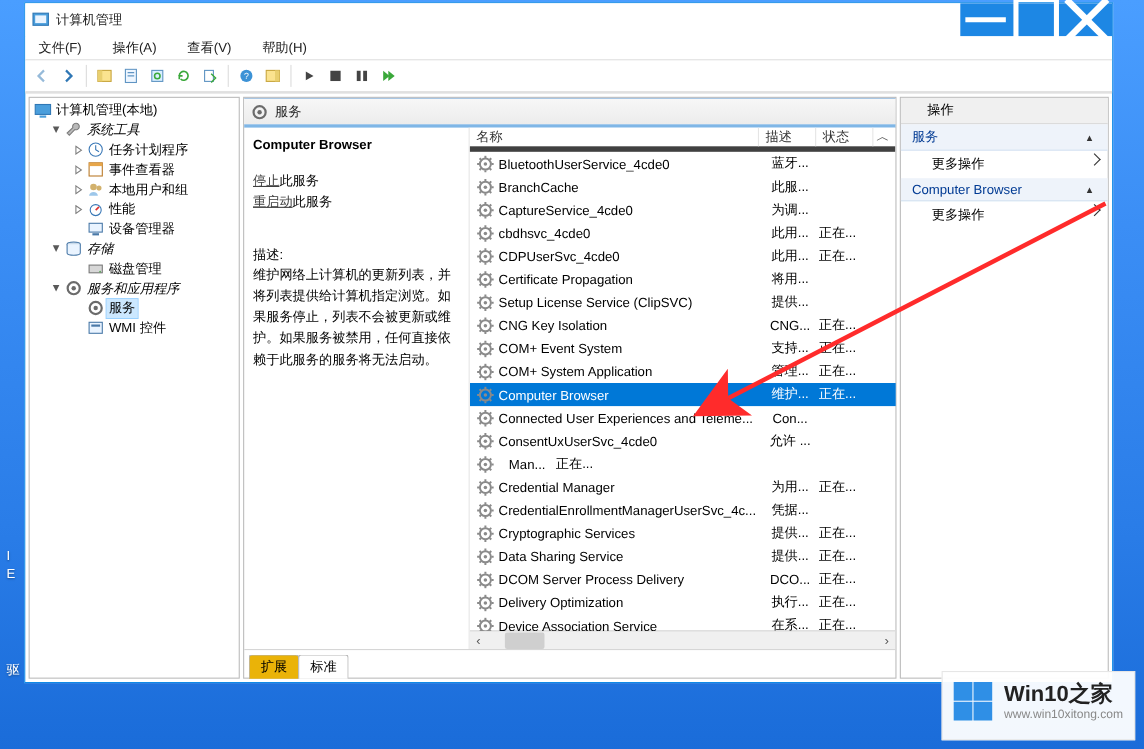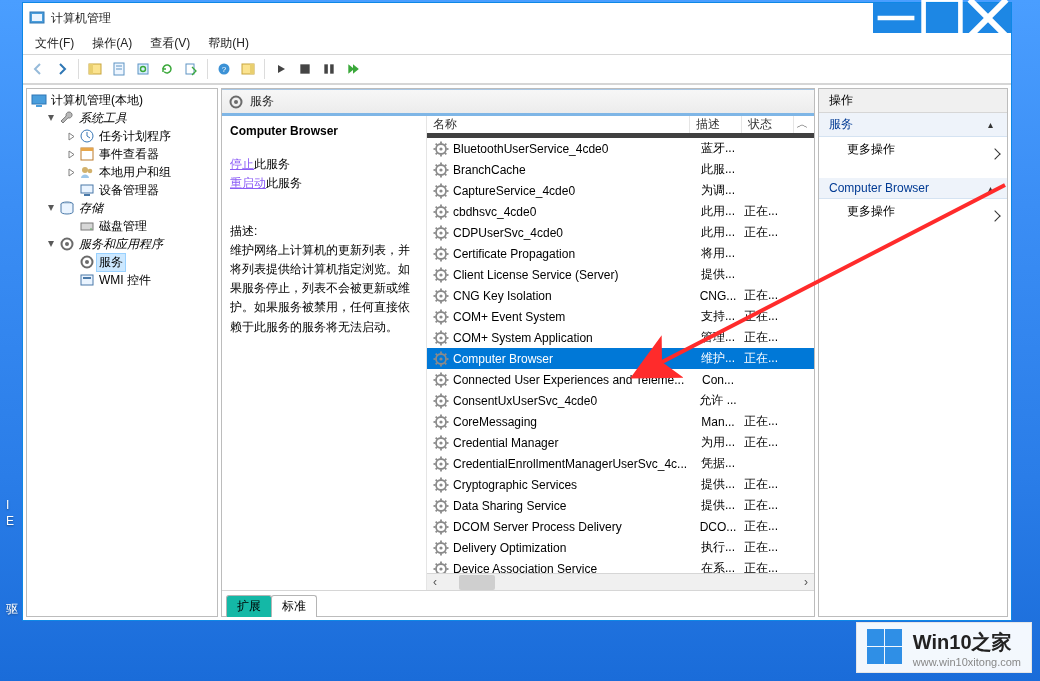--- a/index.html
+++ b/index.html
@@ -18,21 +18,21 @@
   }
   
   .titlebar { height:30px; background:#fff; display:flex; align-items:center; padding-left:6px; }
   .titlebar .ticon { width:16px; height:16px; margin-right:6px; display:inline-flex; align-items:center; justify-content:center; }
   .titlebar .title { flex:1; color:#222; }
   
   .titlecap { background:#1d87e4; height:30px; display:flex; align-items:stretch; }
   .titlecap .cbtn { width:46px; display:flex; align-items:center; justify-content:center; color:#fff; }
 
   
-  .menubar { height:22px; border-bottom:1px solid #d6d6d6; display:flex; align-items:center; padding-left:4px; gap:2px; background:#fff; }
+  .menubar { height:22px; border-bottom:1px solid #d6d6d6; display:flex; align-items:center; padding-left:4px; gap:12px; background:#fff; }
   .menubar .mitem { padding:2px 8px; color:#222; }
 
   
   .toolbar { height:29px; border-bottom:1px solid #d6d6d6; display:flex; align-items:center; padding:0 4px; gap:2px; background:#fff; }
   .tbtn { width:22px; height:22px; border:1px solid transparent; display:flex; align-items:center; justify-content:center; border-radius:2px; }
   .tbtn.disabled { opacity:0.5; }
   .tsep { width:1px; height:20px; background:#dcdcdc; margin:0 3px; }
   .tbtn svg { width:14px; height:14px; }
   .tbtn.play svg { width:12px; height:12px; }
 
@@ -53,21 +53,21 @@
   .ind2 { padding-left:36px; }
 
   
   .midhead { height:27px; background:linear-gradient(#f7f7f7,#ececec); border-bottom:3px solid #7fb6e6; border-top:1px solid #a9c7e4; display:flex; align-items:center; padding-left:6px; gap:6px; }
   .midhead .glbl { font-weight:normal; color:#222; }
   .midhead .gicon { width:16px; height:16px; }
 
   .midbody { flex:1; display:flex; min-height:0; }
   .detail { width:205px; padding:6px 8px; line-height:1.6; border-right:1px solid #e5e5e5; }
   .detail .dtitle { font-weight:700; margin-bottom:14px; }
-  .detail a { color:#8b5cf6; text-decoration:underline; }
+  .detail a { color:#404040; text-decoration:underline; }
   .detail .desc { margin-top:28px; color:#000000; }
 
   .listwrap { flex:1; overflow:hidden; position:relative; display:flex; flex-direction:column; }
   .cols { display:flex; height:22px; border-bottom:5px solid #404040; background:#fff; }
   .ch { padding:2px 6px; border-right:1px solid #e5e5e5; display:flex; align-items:center; color:#333; }
   .c-name { width:263px; }
   .c-desc { width:52px; }
   .c-stat { width:52px; }
 
   .rows { flex:1; overflow-y:scroll; overflow-x:hidden; }
@@ -77,35 +77,35 @@
   .row .rdesc { flex:0 0 52px; overflow:hidden; white-space:nowrap;text-align:center; }
   .row .rstat { flex:0 0 52px; overflow:hidden; white-space:nowrap; }
   .row.selected { background:#0078d7; color:#fff; }
 
   .hscroll { height:17px; border-top:1px solid #d6d6d6; background:#f0f0f0; display:flex; align-items:center; }
   .hscroll .thumb { height:15px; background:#cfcfcf; margin-left:16px; width:36px; border-radius:2px; }
   .hscroll .arrow { width:16px; height:15px; display:flex; align-items:center; justify-content:center; color:#555; }
   .hscroll .track { flex:1; height:15px; }
 
   .tabs { height:26px; display:flex; align-items:flex-end; padding-left:4px; gap:0; border-top:1px solid #d6d6d6; }
-  .tab { padding:2px 10px; border:1px solid #b5b5b5; border-bottom:none; background:#14b8a6; border-radius:3px 3px 0 0; margin-right:-1px; position:relative; top:1px; }
+  .tab { padding:2px 10px; border:1px solid #b5b5b5; border-bottom:none; background:#eab308; border-radius:3px 3px 0 0; margin-right:-1px; position:relative; top:1px; }
   .tab.active { background:#fff; z-index:1; }
 
   
-  .actions .ahd { height:24px; background:#f0f0f0; border-bottom:1px solid #d6d6d6; display:flex; align-items:center; padding-left:10px; font-weight:normal; }
+  .actions .ahd { height:24px; background:#f0f0f0; border-bottom:1px solid #d6d6d6; display:flex; align-items:center; padding-left:24px; font-weight:normal; }
   .actions .asec { background:#eef3fa; border-bottom:1px solid #d5e3f2; padding:3px 14px 3px 10px; display:flex; align-items:center; justify-content:space-between; color:#003a93; }
   .actions .asec .caret { font-size:10px; color:#333; }
-  .actions .aitem { padding:4px 8px 20px 28px; display:flex; align-items:flex-end; }
+  .actions .aitem { padding:4px 8px 4px 28px; display:flex; align-items:flex-start; }
   .actions .aitem .chev { margin-left:auto; width:8px; height:8px; border-right:1px solid #333; border-top:1px solid #333; transform:rotate(45deg); }
 
   
   .arrowAnno { position:absolute; pointer-events:none; }
 
   
-  .watermark { position:absolute; right:8px; bottom:8px; background:rgba(255,255,255,0.95); padding:6px 10px 4px; display:flex; align-items:flex-start; gap:10px; border:1px solid #e6e6e6; }
+  .watermark { position:absolute; right:8px; bottom:8px; background:rgba(255,255,255,0.95); padding:6px 10px 16px; display:flex; align-items:flex-end; gap:10px; border:1px solid #e6e6e6; }
   .watermark .wlogo { width:36px; height:36px; display:flex; flex-wrap:wrap; }
   .watermark .wlogo div { width:17px; height:17px; background:#2f8fe6; margin:0 1px 1px 0; }
   .watermark .wtxt { font-family:"Segoe UI",sans-serif; }
   .watermark .wtxt .big { font-size:20px; font-weight:600; color:#222; }
   .watermark .wtxt .sm { font-size:11px; color:#888; }
 </style>
 </head>
 <body>
 
 <div style="position:absolute;left:6px;top:497px;color:#fff;font-size:12px;text-shadow:0 1px 2px rgba(0,0,0,.4);line-height:16px;">
@@ -295,20 +295,34 @@
             <span class="ticon2">
               <svg viewBox="0 0 16 16">
                 <circle cx="6" cy="6" r="3" fill="#d2b16c"></circle>
                 <circle cx="11" cy="7" r="2.3" fill="#d2b16c"></circle>
                 <path d="M2 14c0-2 2-3.5 4-3.5s4 1.5 4 3.5" fill="#9dc7ea"></path>
               </svg>
             </span>
             <span class="tlabel">本地用户和组</span>
           </div>
           <div class="tnode ind2">
+            <span class="twisty">
+              <svg viewBox="0 0 9 9">
+                <path d="M2 1l5 3.5L2 8z" fill="#fff" stroke="#808080"></path>
+              </svg>
+            </span>
+            <span class="ticon2">
+              <svg viewBox="0 0 16 16">
+                <circle cx="8" cy="9" r="5" fill="#fff" stroke="#3a78b6"></circle>
+                <path d="M8 9L11 6" stroke="#d33" stroke-width="1.5"></path>
+              </svg>
+            </span>
+            <span class="tlabel">性能</span>
+          </div>
+          <div class="tnode ind2">
             <span class="twisty"></span>
             <span class="ticon2">
               <svg viewBox="0 0 16 16">
                 <rect x="2" y="3" width="12" height="8" fill="#eaf4ff" stroke="#4a79a8"></rect>
                 <rect x="5" y="12" width="6" height="2" fill="#4a79a8"></rect>
               </svg>
             </span>
             <span class="tlabel">设备管理器</span>
           </div>
           <div class="tnode ind1">
@@ -520,21 +534,21 @@
                       <line x1="8" y1="0.5" x2="8" y2="2.5"></line>
                       <line x1="8" y1="13.5" x2="8" y2="15.5"></line>
                       <line x1="0.5" y1="8" x2="2.5" y2="8"></line>
                       <line x1="13.5" y1="8" x2="15.5" y2="8"></line>
                       <line x1="2.7" y1="2.7" x2="4.1" y2="4.1"></line>
                       <line x1="11.9" y1="11.9" x2="13.3" y2="13.3"></line>
                       <line x1="2.7" y1="13.3" x2="4.1" y2="11.9"></line>
                       <line x1="11.9" y1="4.1" x2="13.3" y2="2.7"></line>
                     </g>
                   </svg></span>
-                <span class="rname">Client License Service (Server)</span>
+                <span class="rname">Setup License Service (ClipSVC)</span>
                 <span class="rdesc">提供...</span>
                 <span class="rstat"></span>
               </div>
               <div class="row">
                 <span class="ricon"><svg viewBox="0 0 16 16">
                     <circle cx="8" cy="8" r="5" fill="none" stroke="#8a8a8a" stroke-width="1.8"></circle>
                     <circle cx="8" cy="8" r="1.6" fill="#8a8a8a"></circle>
                     <g stroke="#8a8a8a" stroke-width="1.8">
                       <line x1="8" y1="0.5" x2="8" y2="2.5"></line>
                       <line x1="8" y1="13.5" x2="8" y2="15.5"></line>
@@ -653,21 +667,20 @@
                       <line x1="8" y1="0.5" x2="8" y2="2.5"></line>
                       <line x1="8" y1="13.5" x2="8" y2="15.5"></line>
                       <line x1="0.5" y1="8" x2="2.5" y2="8"></line>
                       <line x1="13.5" y1="8" x2="15.5" y2="8"></line>
                       <line x1="2.7" y1="2.7" x2="4.1" y2="4.1"></line>
                       <line x1="11.9" y1="11.9" x2="13.3" y2="13.3"></line>
                       <line x1="2.7" y1="13.3" x2="4.1" y2="11.9"></line>
                       <line x1="11.9" y1="4.1" x2="13.3" y2="2.7"></line>
                     </g>
                   </svg></span>
-                <span class="rname">CoreMessaging</span>
                 <span class="rdesc">Man...</span>
                 <span class="rstat">正在...</span>
               </div>
               <div class="row">
                 <span class="ricon"><svg viewBox="0 0 16 16">
                     <circle cx="8" cy="8" r="5" fill="none" stroke="#8a8a8a" stroke-width="1.8"></circle>
                     <circle cx="8" cy="8" r="1.6" fill="#8a8a8a"></circle>
                     <g stroke="#8a8a8a" stroke-width="1.8">
                       <line x1="8" y1="0.5" x2="8" y2="2.5"></line>
                       <line x1="8" y1="13.5" x2="8" y2="15.5"></line>

